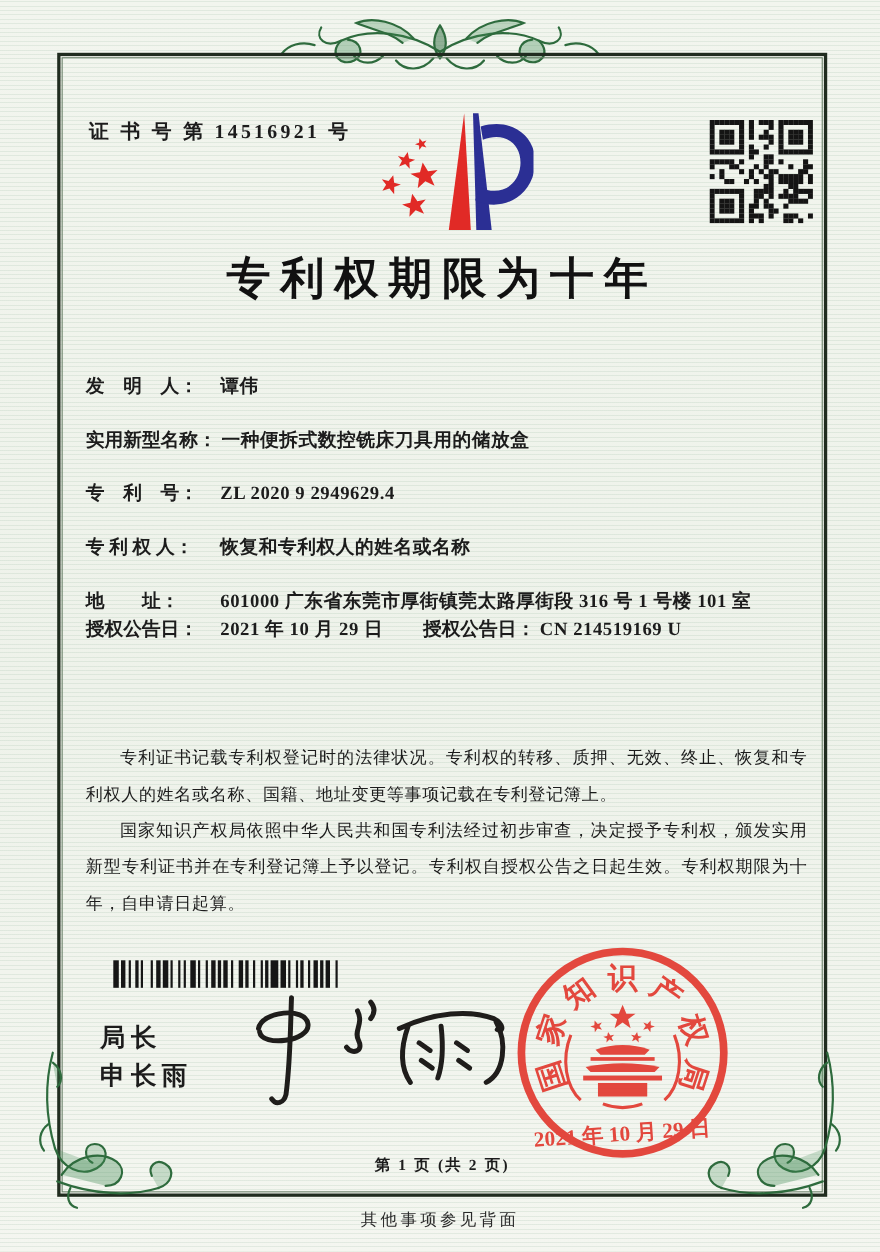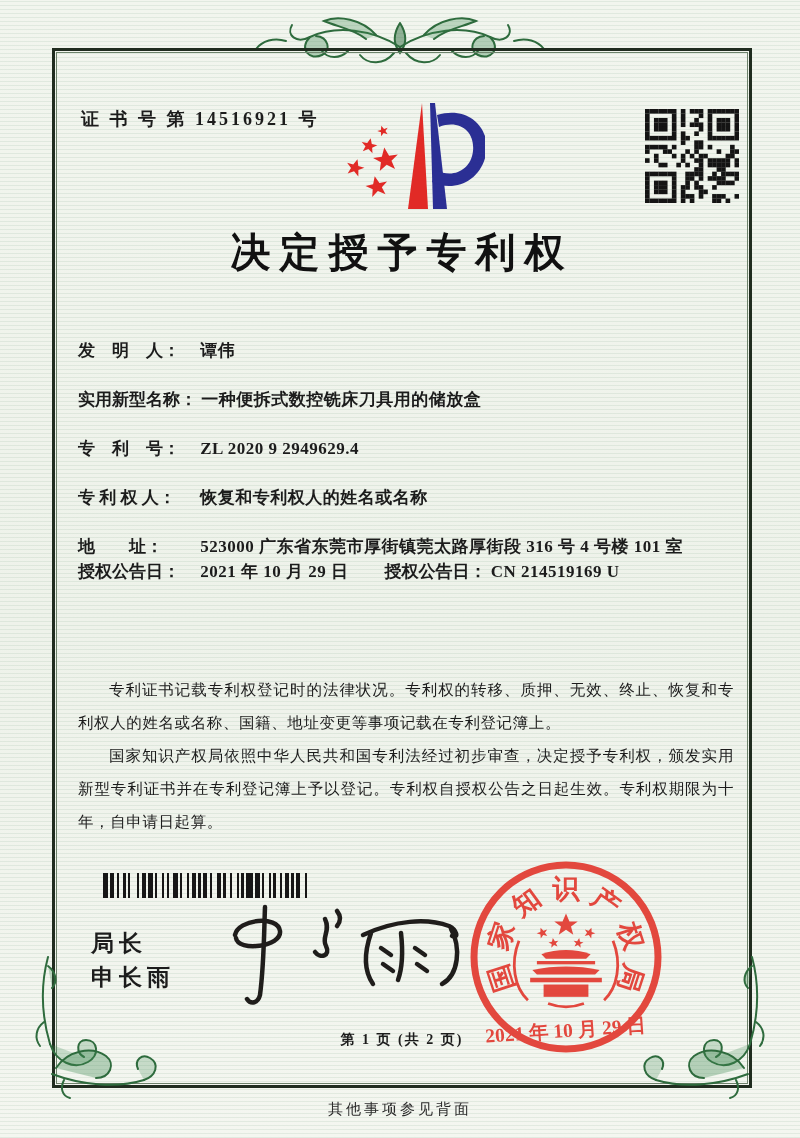--- a/index.html
+++ b/index.html
@@ -45,21 +45,21 @@
     font-family:"Liberation Serif","DejaVu Serif",serif;
   }
   .paras p{margin:0;text-indent:2em;text-align:justify;}
   .barcode{position:absolute;left:48px;top:822px;width:205px;height:25px;font-size:0;}
   .barcode span{display:inline-block;height:100%;}
   .signoff{position:absolute;left:36px;top:876px;font-size:23px;font-weight:700;letter-spacing:5px;line-height:34px;}
   .signoff div{margin:0;}
   .signature{position:absolute;left:148px;top:840px;}
   .seal{position:absolute;left:408px;top:806px;}
   .page-num{
-    position:absolute;left:0;top:980px;width:100%;text-align:center;
+    position:absolute;left:0;top:1000px;width:100%;text-align:center;
     font-size:14px;font-weight:600;letter-spacing:2px;
   }
   .back-note{
     position:absolute;left:0;top:1100px;width:100%;text-align:center;
     font-size:15px;letter-spacing:3px;color:#2a2a2a;
   }
   .ornament-top{position:absolute;left:400px;top:46px;transform:translate(-50%,-50%);}
   .ornament-bl{position:absolute;left:18px;top:952px;}
   .ornament-br{position:absolute;left:632px;top:952px;transform:scaleX(-1);}
   .defs{position:absolute;width:0;height:0;}
@@ -318,42 +318,42 @@
         <rect x="17.904761904761905" y="89.52380952380952" width="4.626190476190477" height="4.626190476190477" fill="#141414"></rect>
         <rect x="22.38095238095238" y="89.52380952380952" width="4.626190476190477" height="4.626190476190477" fill="#141414"></rect>
         <rect x="26.857142857142858" y="89.52380952380952" width="4.626190476190477" height="4.626190476190477" fill="#141414"></rect>
         <rect x="35.80952380952381" y="89.52380952380952" width="4.626190476190477" height="4.626190476190477" fill="#141414"></rect>
         <rect x="44.76190476190476" y="89.52380952380952" width="4.626190476190477" height="4.626190476190477" fill="#141414"></rect>
         <rect x="67.14285714285714" y="89.52380952380952" width="4.626190476190477" height="4.626190476190477" fill="#141414"></rect>
         <rect x="71.61904761904762" y="89.52380952380952" width="4.626190476190477" height="4.626190476190477" fill="#141414"></rect>
         <rect x="80.57142857142857" y="89.52380952380952" width="4.626190476190477" height="4.626190476190477" fill="#141414"></rect>
       </svg>
 
-    <div class="title">决定授予专利权</div>
+    <div class="title">专利权期限为十年</div>
 
     <div class="fields">
       <div class="row">
         <span class="lab">发　明　人：</span>
         <span class="val">谭伟</span>
       </div>
       <div class="row">
         <span class="lab">实用新型名称：</span>
         <span class="val">一种便拆式数控铣床刀具用的储放盒</span>
       </div>
       <div class="row">
         <span class="lab">专　利　号：</span>
         <span class="val">ZL 2020 9 2949629.4</span>
       </div>
       <div class="row">
         <span class="lab">专 利 权 人：</span>
         <span class="val">恢复和专利权人的姓名或名称</span>
       </div>
       <div class="row row-address">
         <span class="lab">地　　址：</span>
-        <span class="val">523000 广东省东莞市厚街镇莞太路厚街段 316 号 4 号楼 101 室</span>
+        <span class="val">601000 广东省东莞市厚街镇莞太路厚街段 316 号 1 号楼 101 室</span>
       </div>
       <div class="row row-grant">
         <span>
           <span class="lab">授权公告日：</span>
           <span class="val">2021 年 10 月 29 日</span>
         </span>
         <span>
           <span>授权公告日：</span>
           <span class="val">CN 214519169 U</span>
         </span>

